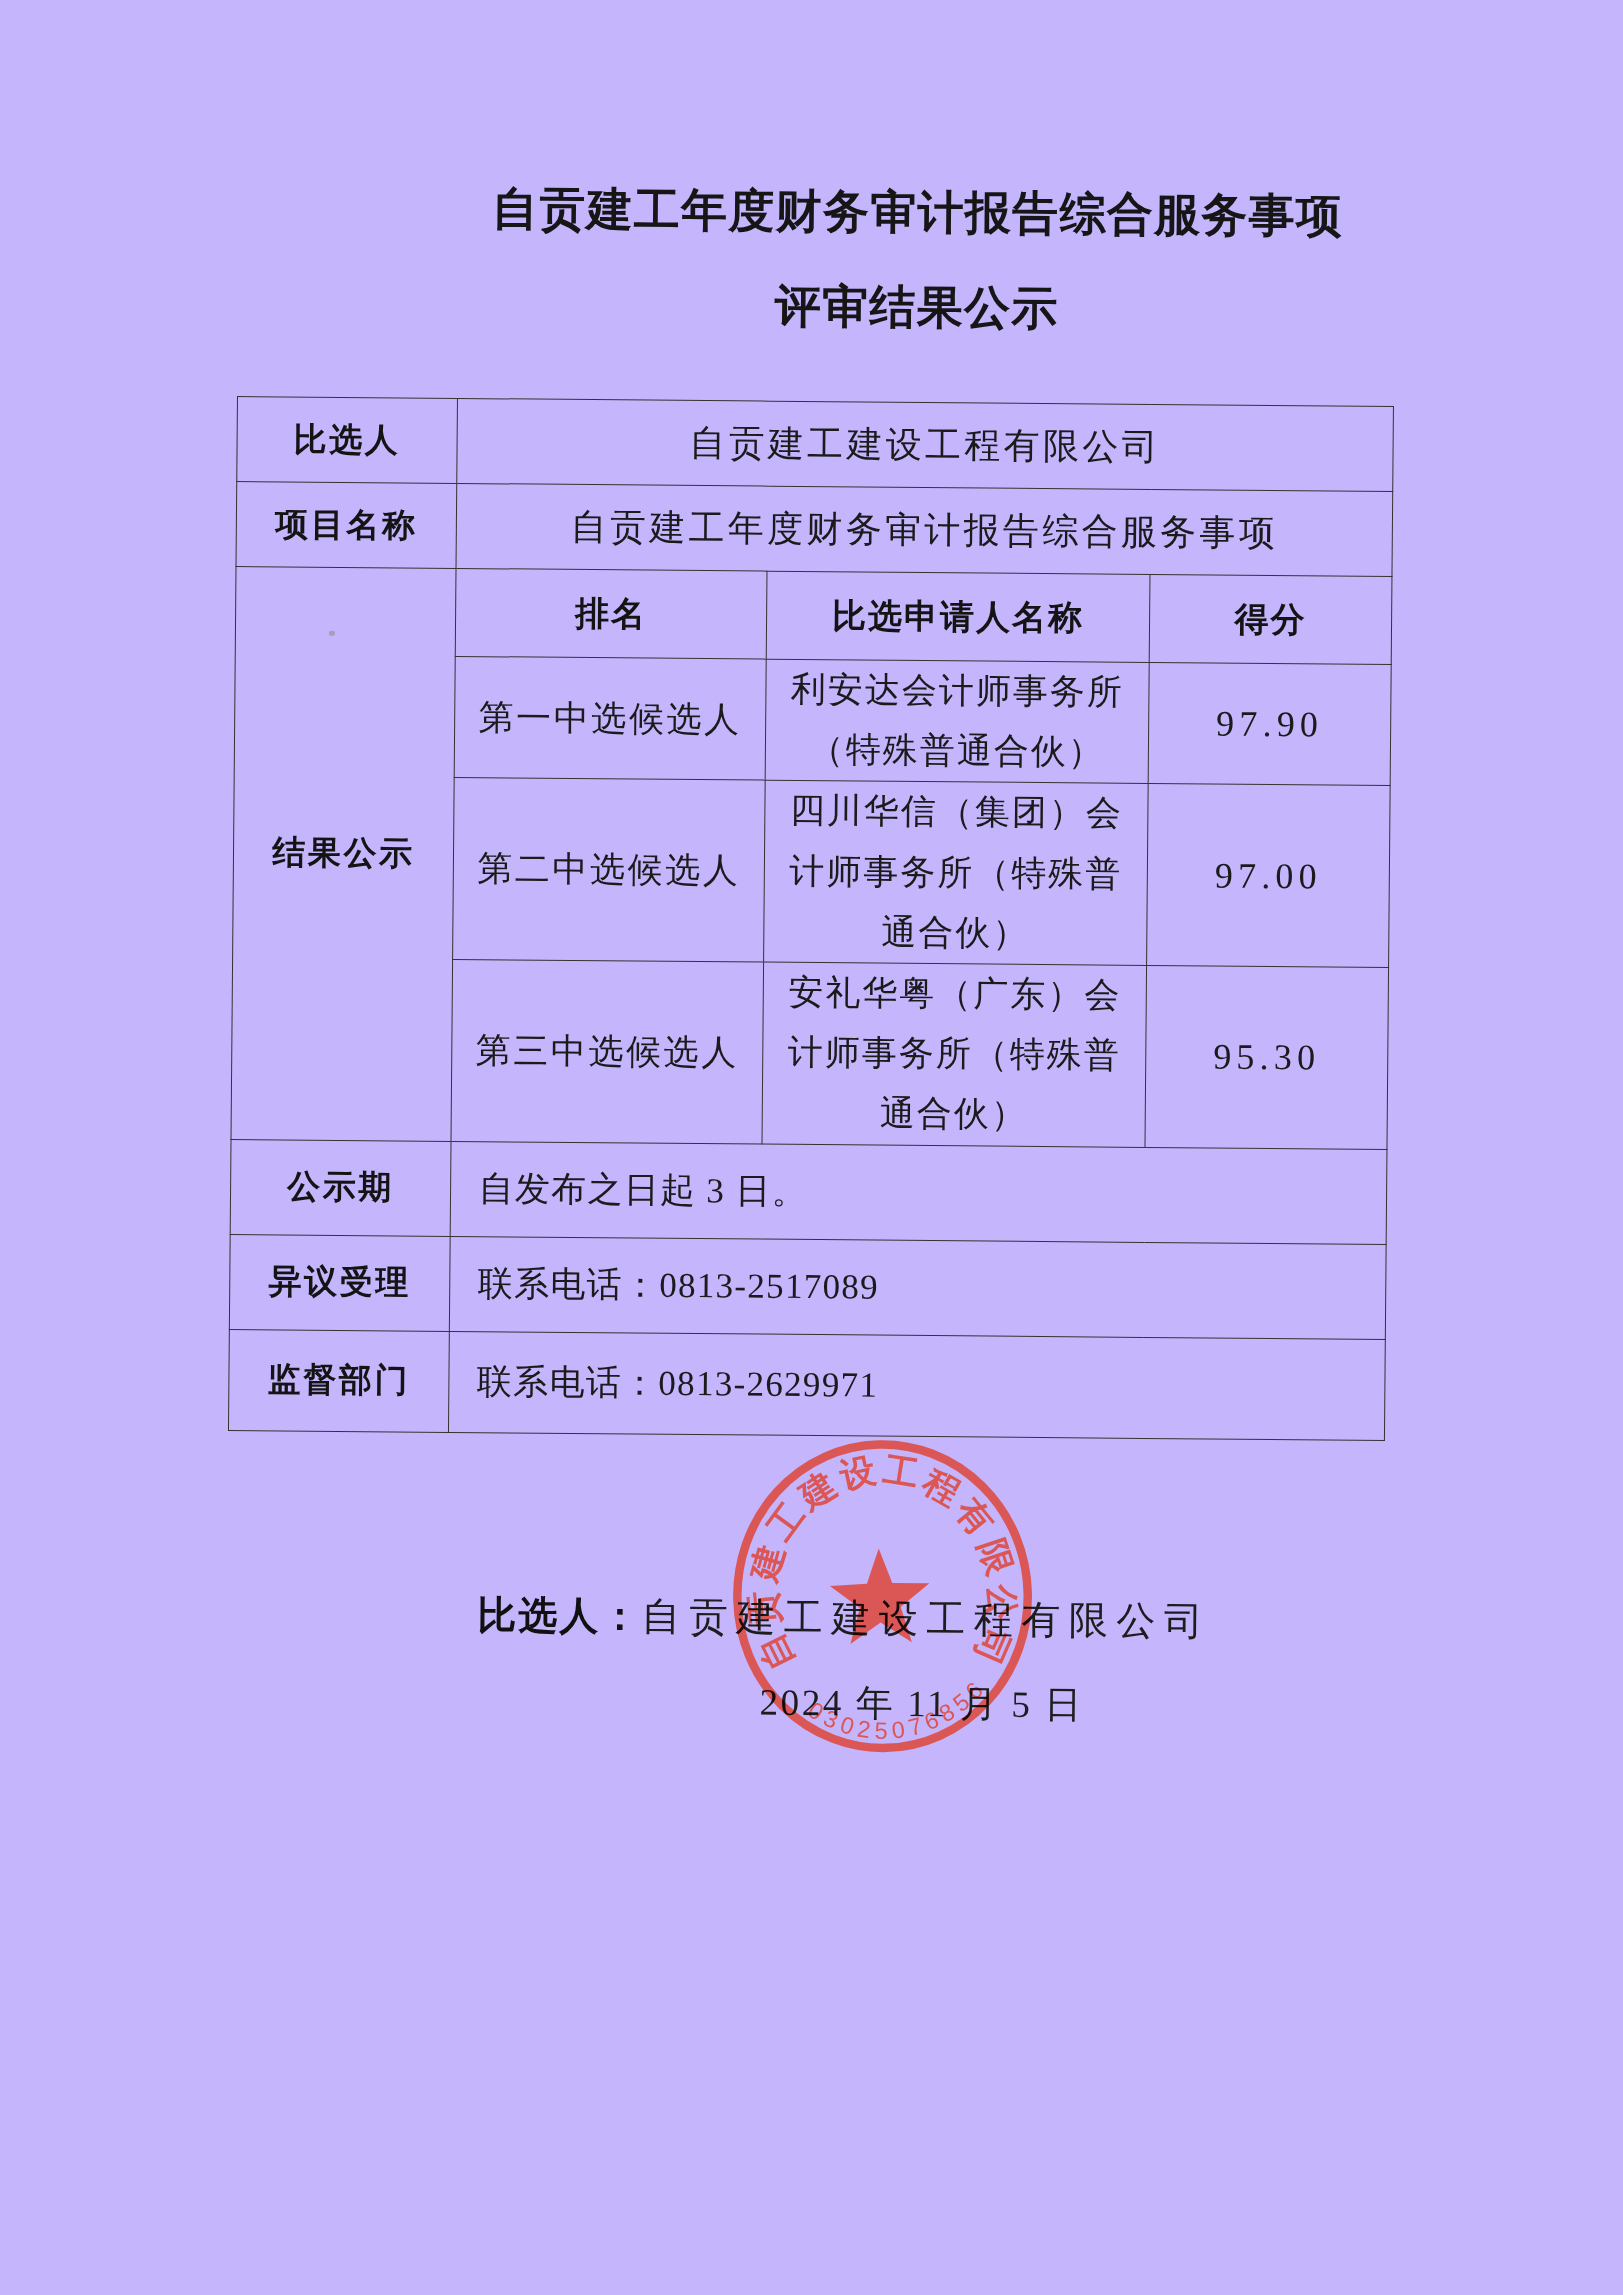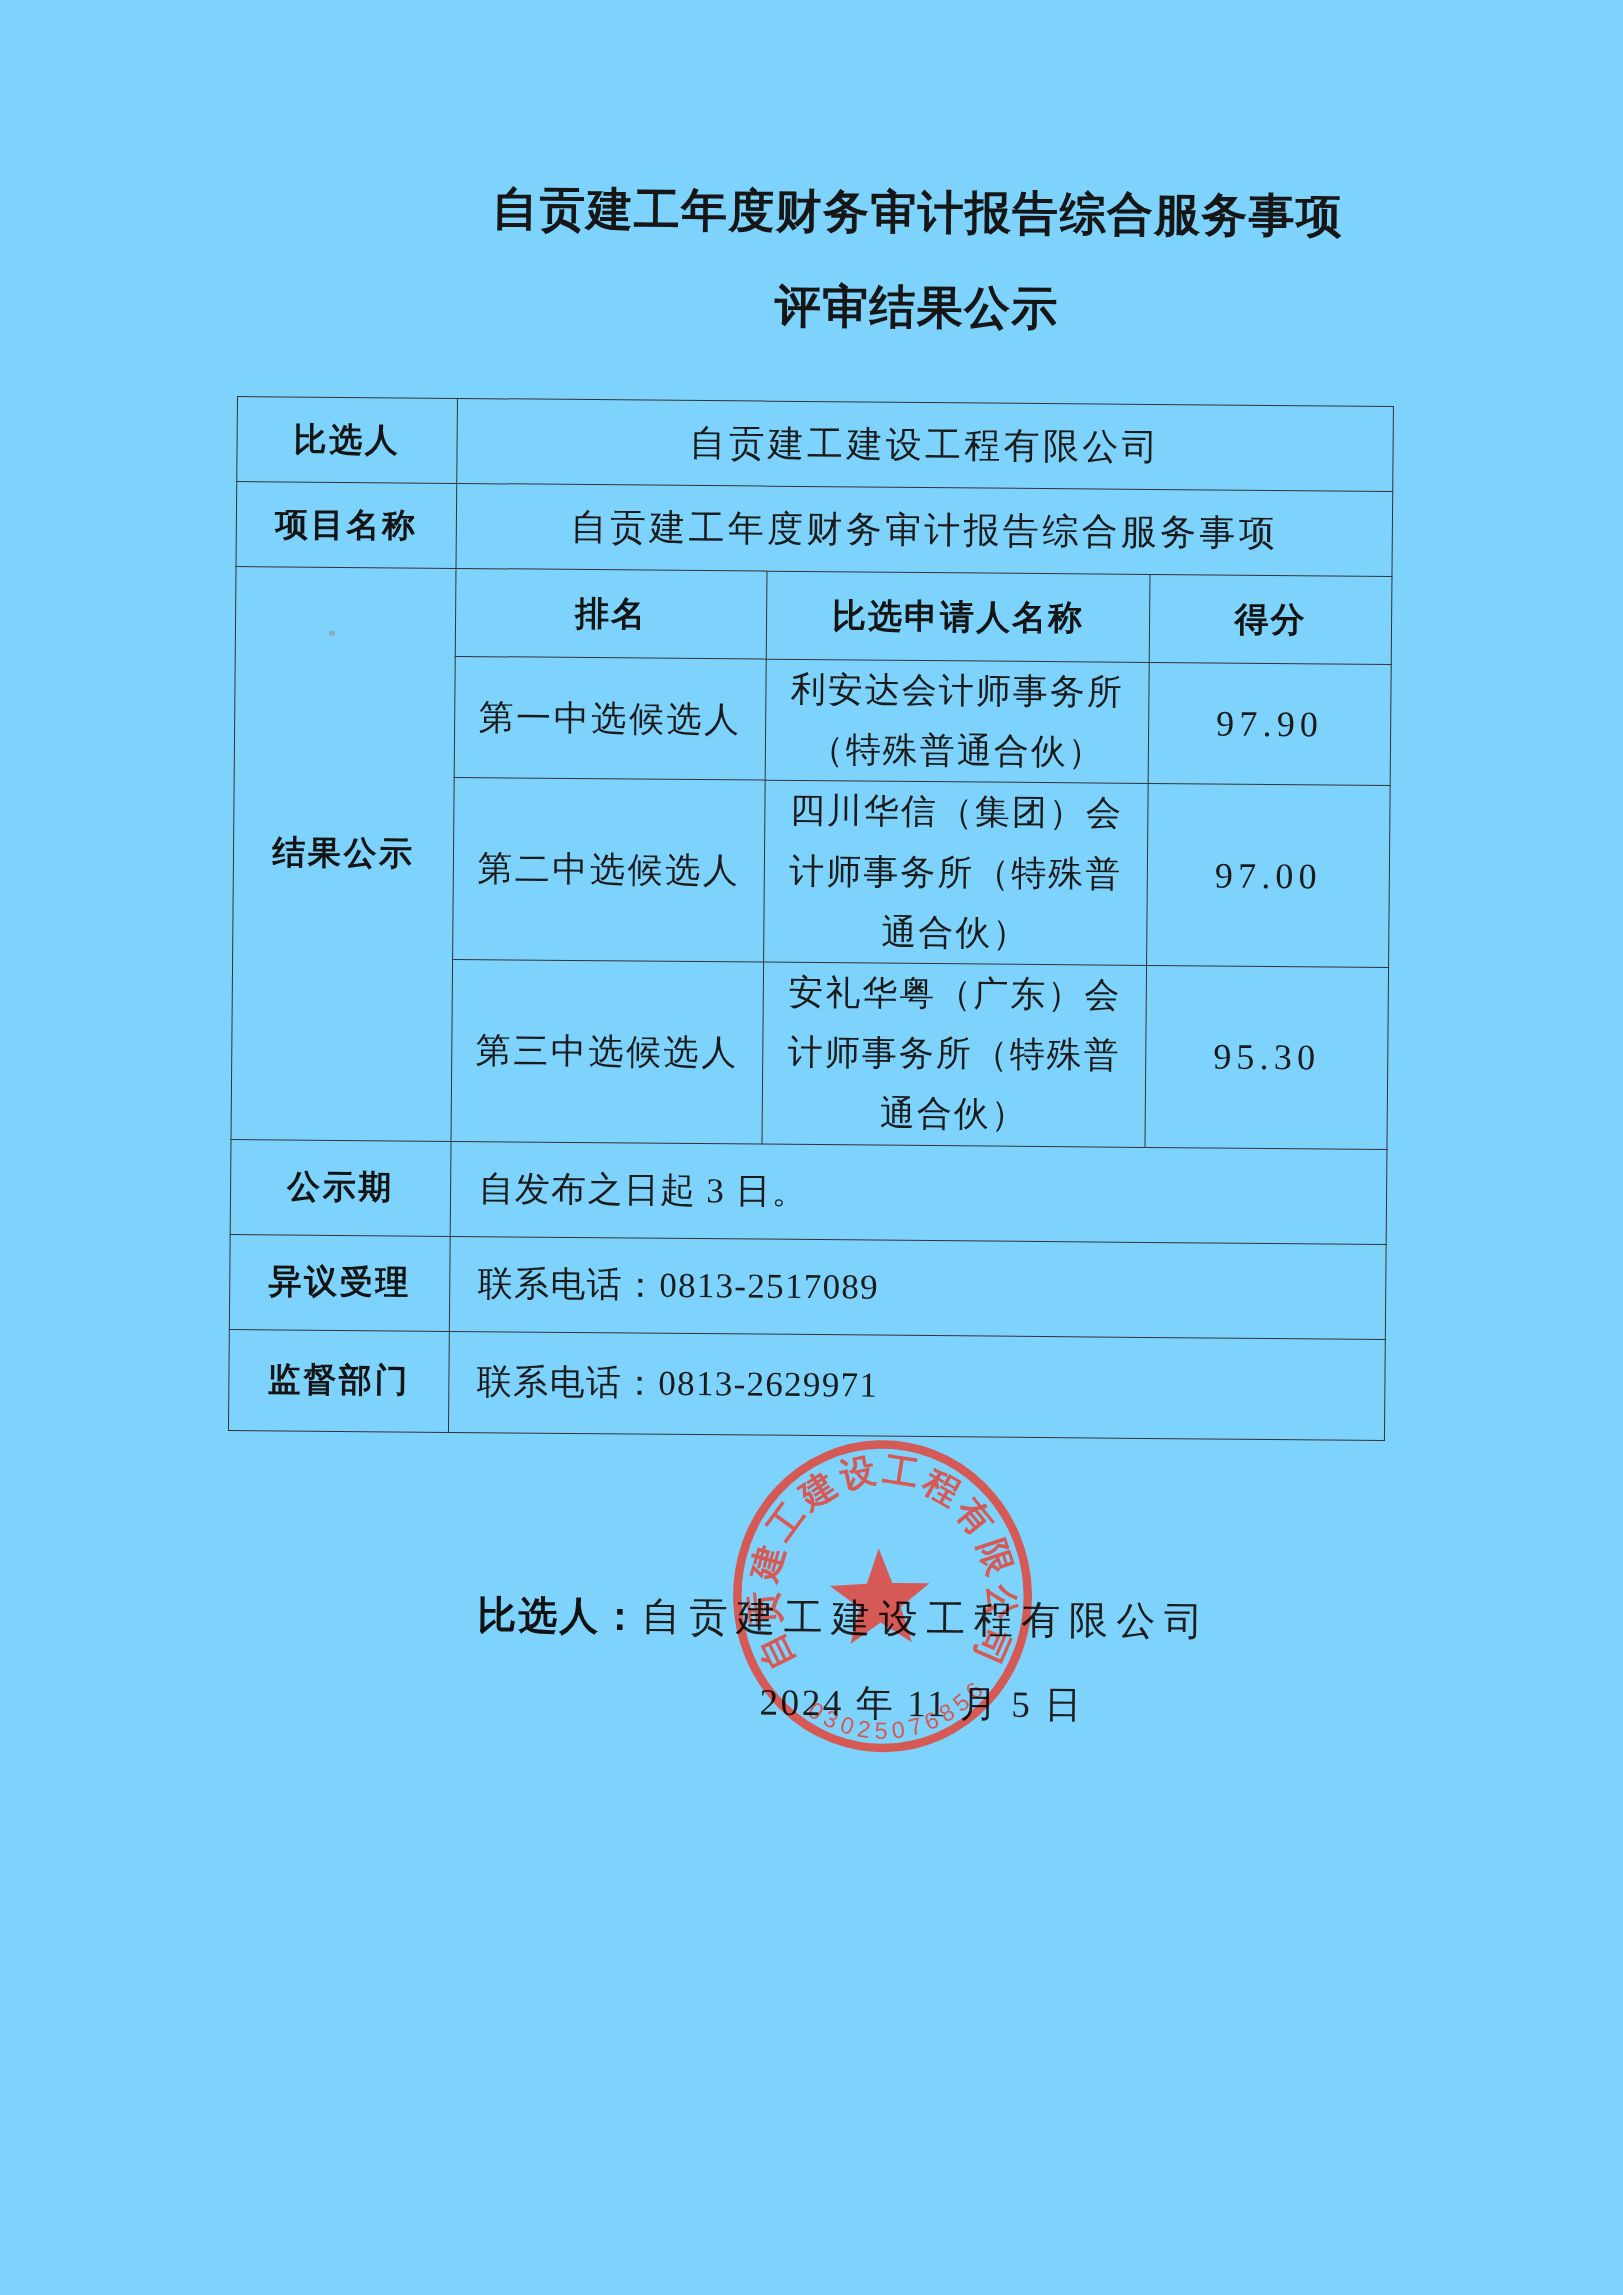--- a/index.html
+++ b/index.html
@@ -1,19 +1,19 @@
 <!DOCTYPE html>
 <html style="font-size:10.5px"><head>
 <meta charset="utf-8">
 <style>
   html,body{margin:0;padding:0;background:#e8e8e8;}
   .page{
     position:relative;
     width:1623px;height:2295px;
-    background:#7dd3fc;
+    background:#c4b5fd;
     overflow:hidden;
     font-family:"Liberation Serif", serif;
     color:#1b1b1b;
   }
   .content{
     position:absolute;left:0;top:0;width:100%;height:100%;
     transform:rotate(0.5deg);
     transform-origin:237px 396px;
   }
   .doc-title{

